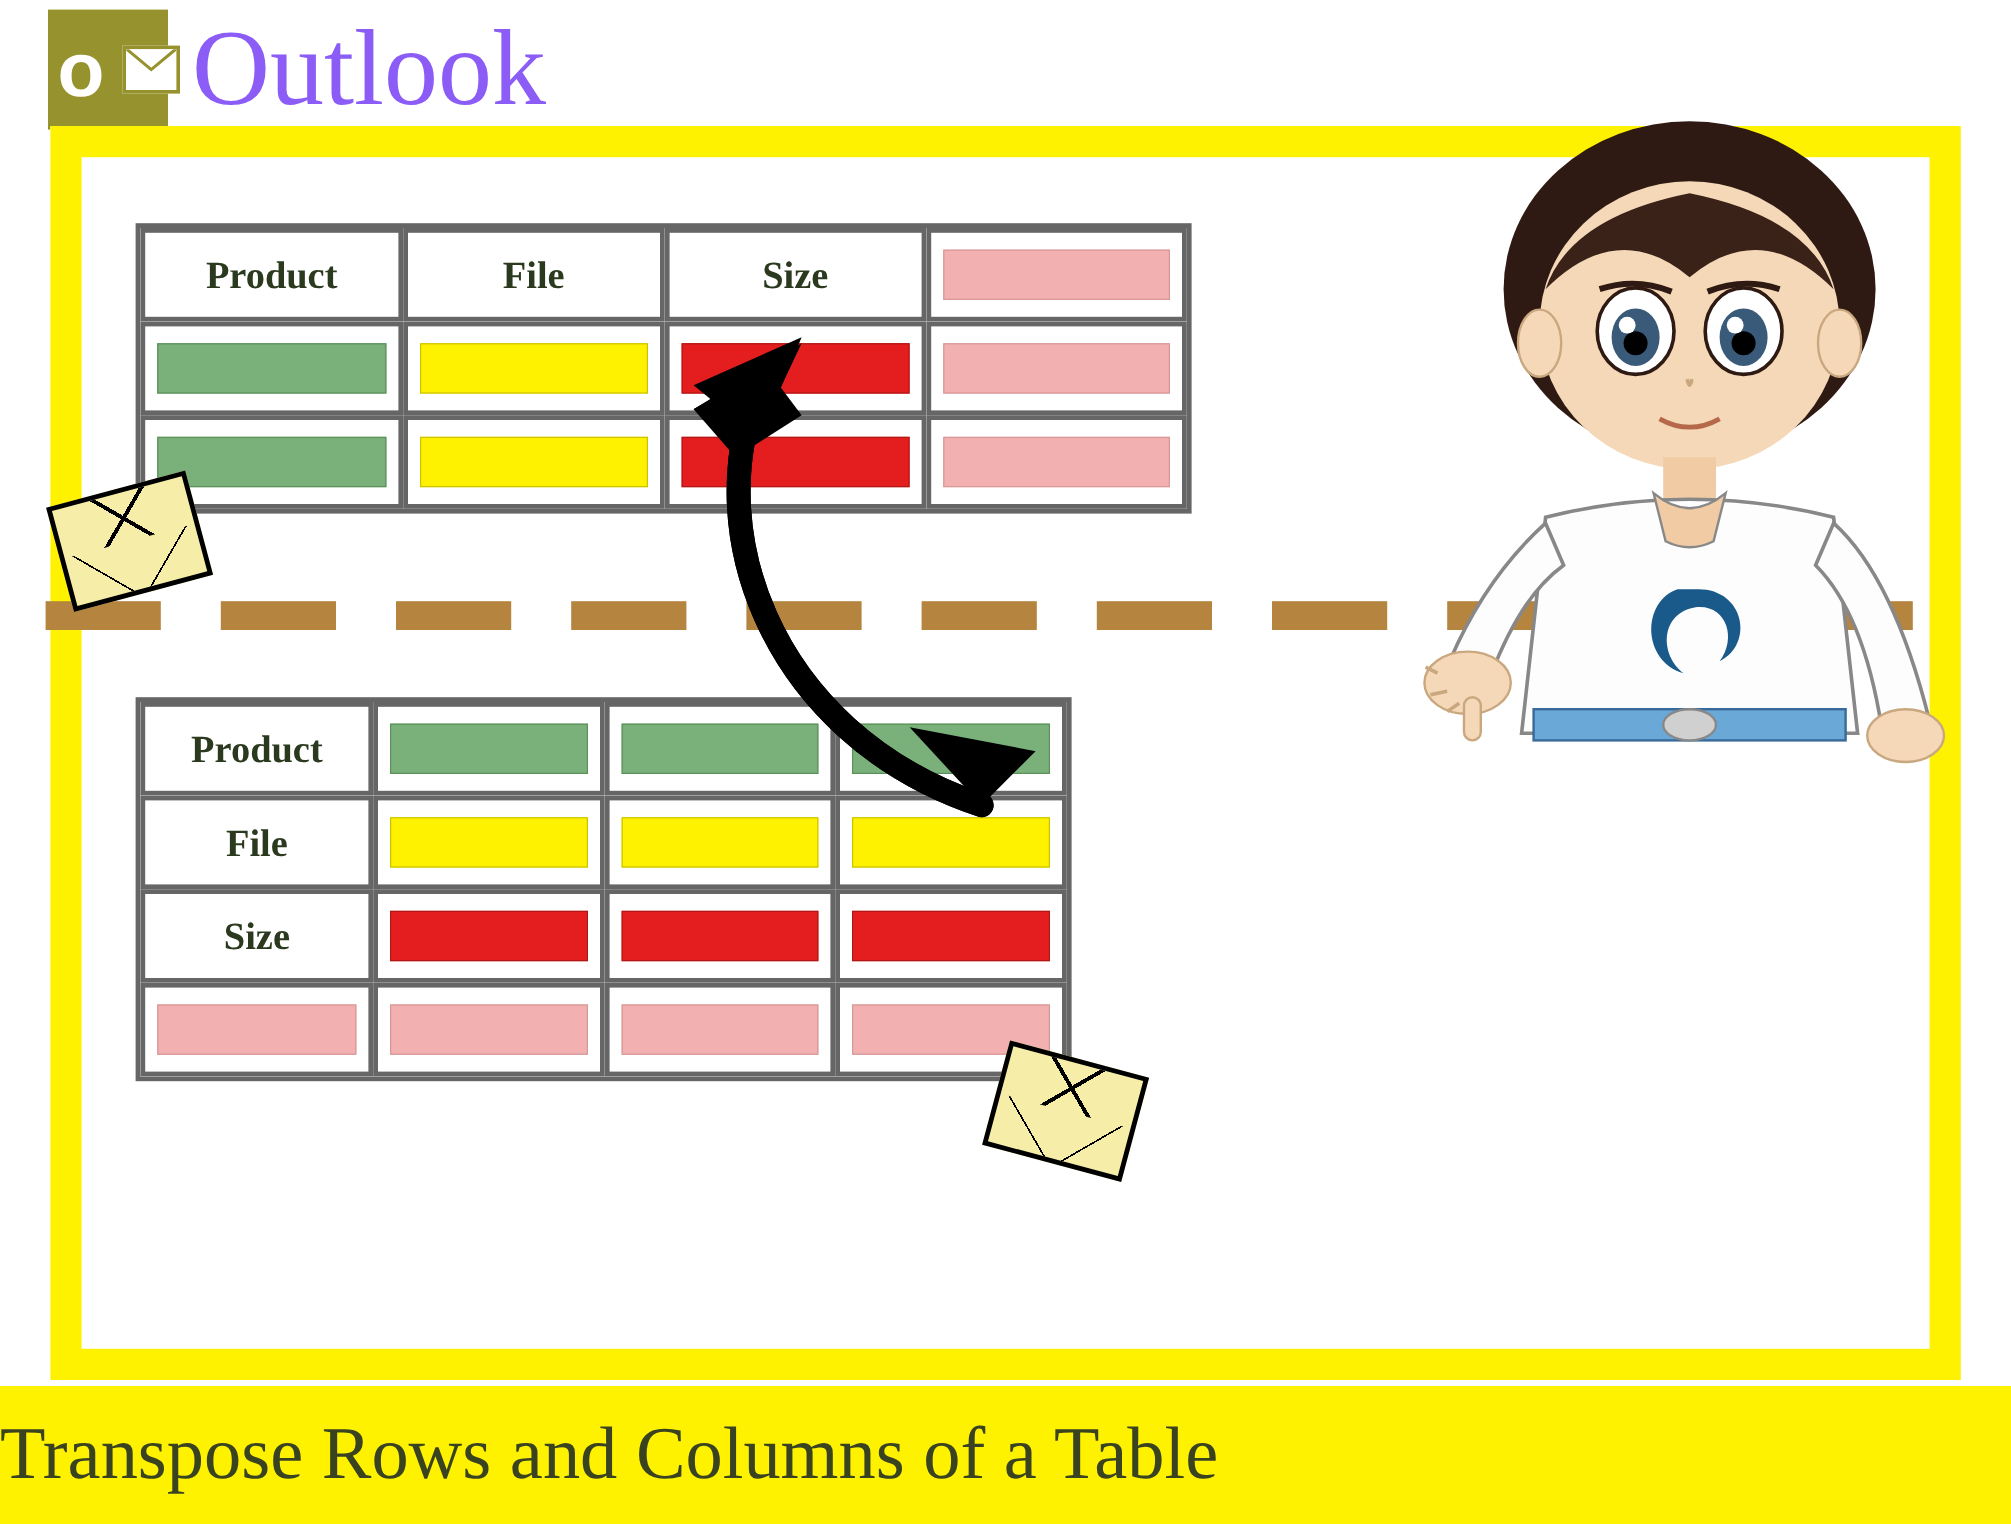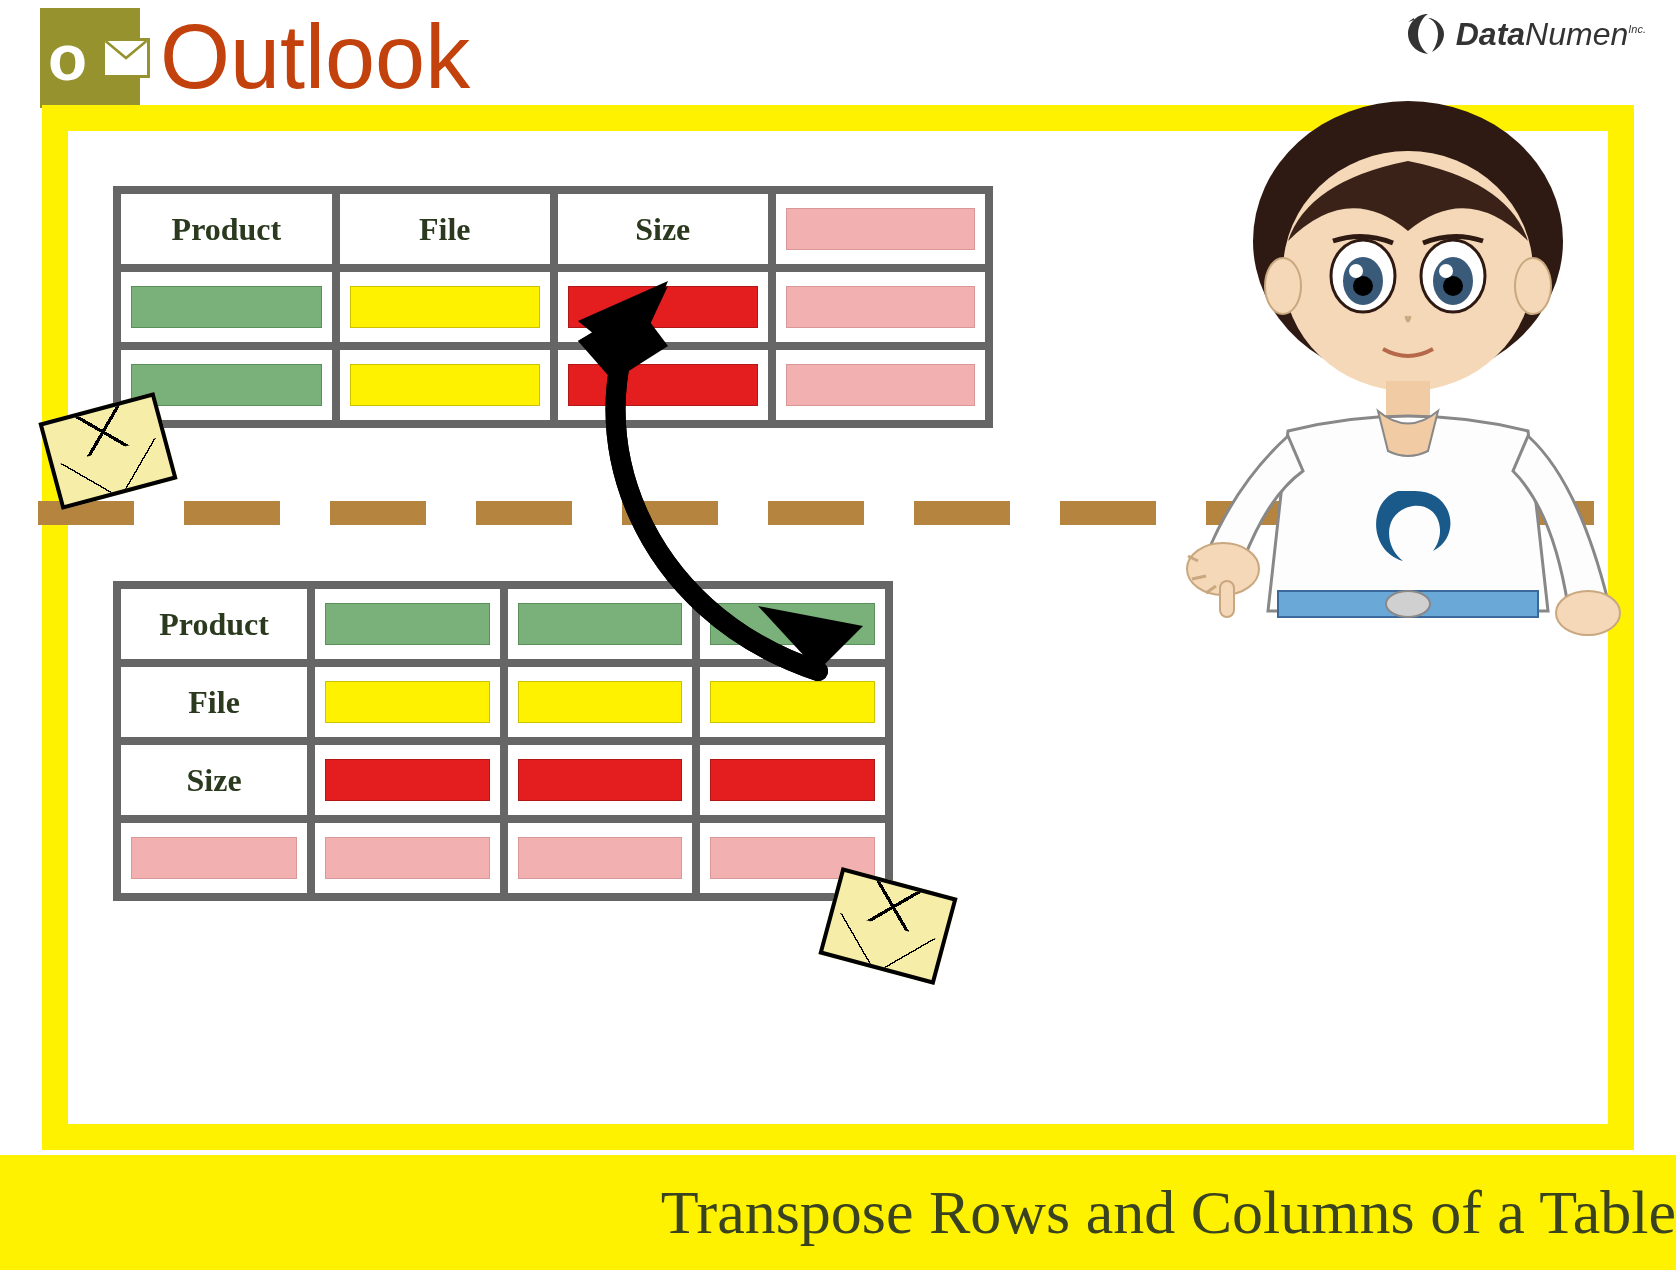--- a/index.html
+++ b/index.html
@@ -44,22 +44,22 @@
 .outlook-env {
   position: absolute;
   right: -10px;
   width: 48px;
   height: 40px;
   background: #fff;
   border: 3px solid #96932f;
 }
 .outlook-text {
   font-size: 90px;
-  color: #c2410c;
-  font-family: Liberation Sans, sans-serif;
+  color: #8b5cf6;
+  font-family: Liberation Serif, serif;
   font-weight: 300;
 }
 .datanumen-logo {
   position: absolute;
   top: 12px;
   right: 30px;
   display: flex;
   align-items: center;
   gap: 6px;
 }
@@ -185,50 +185,40 @@
 }
 .caption {
   position: absolute;
   bottom: 0;
   left: 0;
   right: 0;
   height: 115px;
   background: #fff200;
   display: flex;
   align-items: center;
-  justify-content: flex-end;
+  justify-content: flex-start;
   font-family: 'Times New Roman', serif;
   font-size: 62px;
   color: #3a4320;
 }
 </style>
 </head>
 <body>
 
 <div class="header">
   <div class="outlook-logo">
     <div class="outlook-icon">
       <span class="outlook-o">o</span>
       <svg class="outlook-env" viewBox="0 0 48 40">
         <rect x="0" y="0" width="48" height="40" fill="#fff"></rect>
         <path d="M0 0 L24 20 L48 0" stroke="#96932f" stroke-width="3" fill="none"></path>
       </svg>
     </div>
     <span class="outlook-text">Outlook</span>
   </div>
-  <div class="datanumen-logo">
-    <svg class="dn-swoosh" viewBox="0 0 44 44">
-      <path d="M22 2 C10 2 2 12 2 22 C2 30 8 40 22 42 C16 38 12 30 12 22 C12 12 18 4 22 2 Z" fill="#333"></path>
-      <path d="M22 6 C30 6 38 14 38 22 C38 28 34 36 26 40 C30 34 32 28 32 22 C32 14 28 8 22 6 Z" fill="#333"></path>
-      <path d="M8 6 L2 10 L8 8 Z" fill="#333"></path>
-    </svg>
-    <span class="dn-text">
-      <span>Data</span><span class="light">Numen</span><span class="dn-inc">Inc.</span>
-    </span>
-  </div>
 </div>
 
 <div class="main-frame">
   <div class="inner-area">
 
     <table class="table-grid table-top">
       <tbody>
           <tr>
         <td class="tcell header-cell">Product</td>
         <td class="tcell header-cell">File</td>

